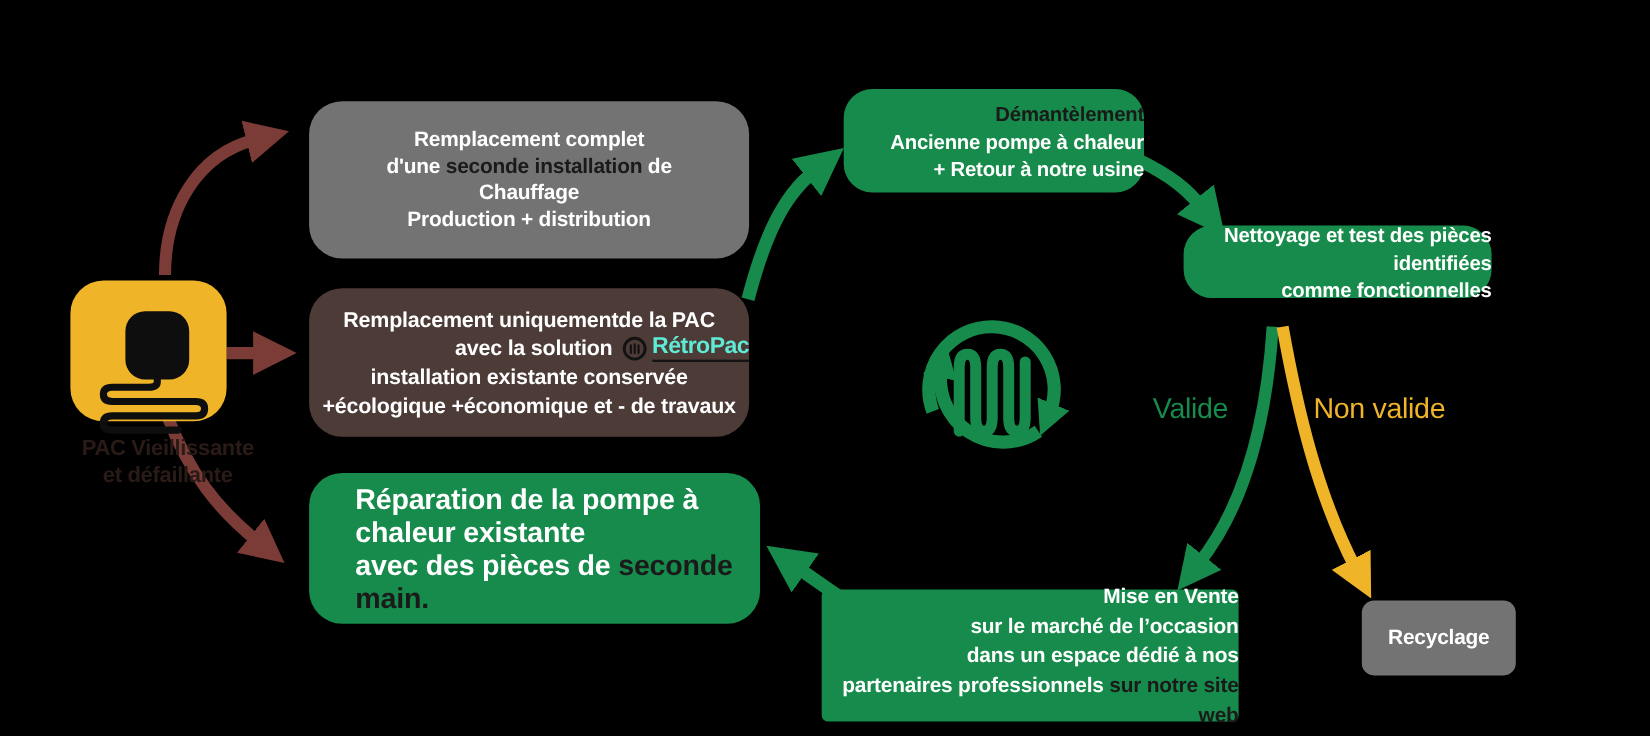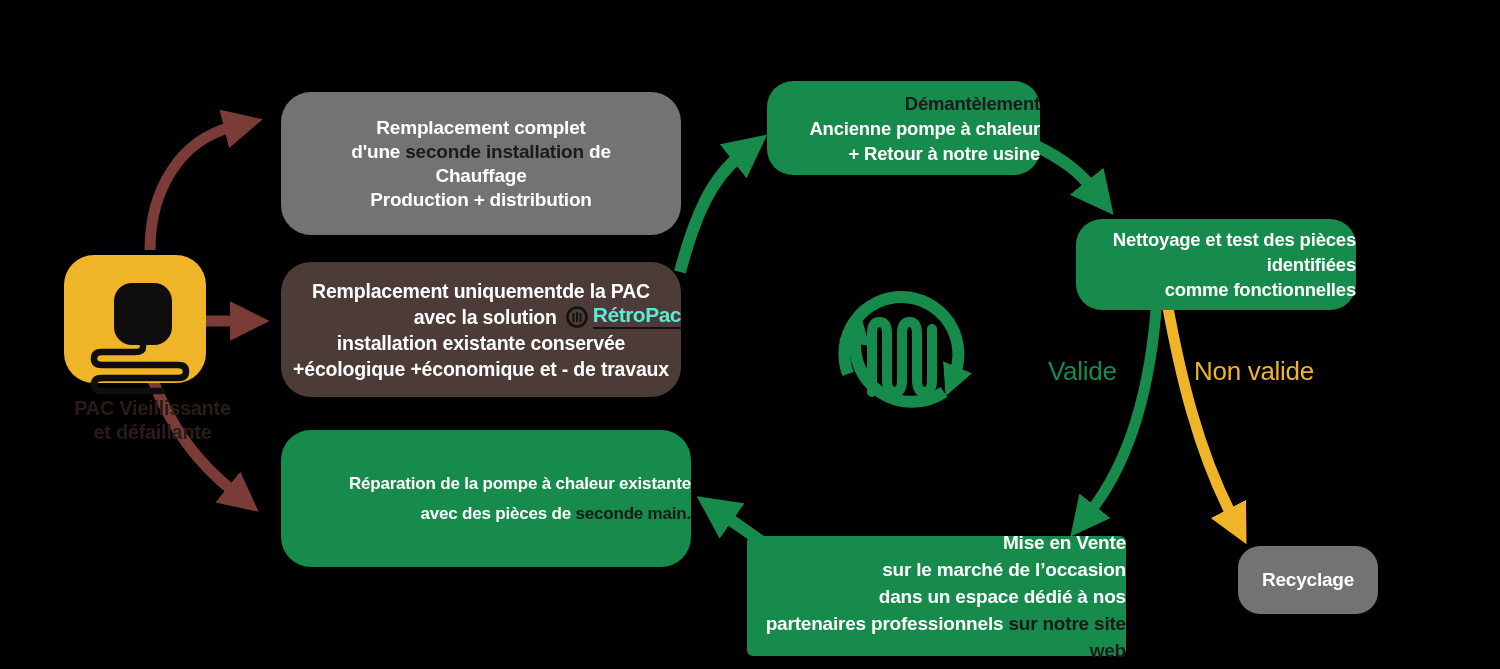--- a/index.html
+++ b/index.html
@@ -12,26 +12,26 @@
     position:absolute;border-radius:30px;display:flex;flex-direction:column;
     justify-content:center;text-align:center;font-weight:bold;color:#fff;
     letter-spacing:-0.2px;
   }
   .yellow{background:#737373;}
   .green{background:#168B4B;text-align:right;}
   .brown{background:#4C3B37;}
   .dark-ink{color:#1A1A1A;font-weight:800;}
   #box-full{left:281px;top:92px;width:400px;height:143px;font-size:19px;line-height:24px;}
   #box-retro{left:281px;top:262px;width:400px;height:135px;font-size:19.5px;line-height:26px;}
-  #box-repair{left:281px;top:430px;width:410px;height:137px;font-size:17px;line-height:30px;
+  #box-repair{left:281px;top:430px;width:410px;height:137px;font-size:26px;line-height:30px;
               text-align:left;padding-left:42px;box-sizing:border-box;align-items:flex-end;}
   #box-dismantle{left:767px;top:81px;width:273px;height:94px;font-size:18.5px;line-height:25px;border-radius:26px;}
-  #box-testing{left:1076px;top:219px;width:280px;height:91px;font-size:18.5px;line-height:25px;border-radius:26px;}
+  #box-testing{left:1076px;top:205px;width:280px;height:66px;font-size:18.5px;line-height:25px;border-radius:26px;}
   #box-resale{left:747px;top:536px;width:379px;height:120px;font-size:19px;line-height:27px;border-radius:6px;}
-  #box-recycle{left:1238px;top:546px;width:140px;height:68px;font-size:19px;border-radius:22px;}
+  #box-recycle{left:1238px;top:546px;width:140px;height:68px;font-size:19px;border-radius:11px;}
   .side-label{position:absolute;font-weight:400;font-size:26px;letter-spacing:-0.3px;}
   #valid-label{left:1048px;top:356px;color:#168B4B;}
   #invalid-label{left:1194px;top:356px;color:#EFB428;}
   #source-label{
     position:absolute;left:55px;top:396px;width:195px;text-align:center;
     font-size:20px;line-height:24px;font-weight:800;color:#2A1B17;letter-spacing:-0.3px;
   }
   .retro-logo-wrap{display:inline-flex;align-items:center;gap:4px;vertical-align:middle;margin-left:8px;}
   .retro-logo-text{display:inline-flex;flex-direction:column;align-items:flex-start;line-height:1;}
   .retro-logo-name{color:#5eead4;font-weight:700;font-size:21px;letter-spacing:-0.5px;}

